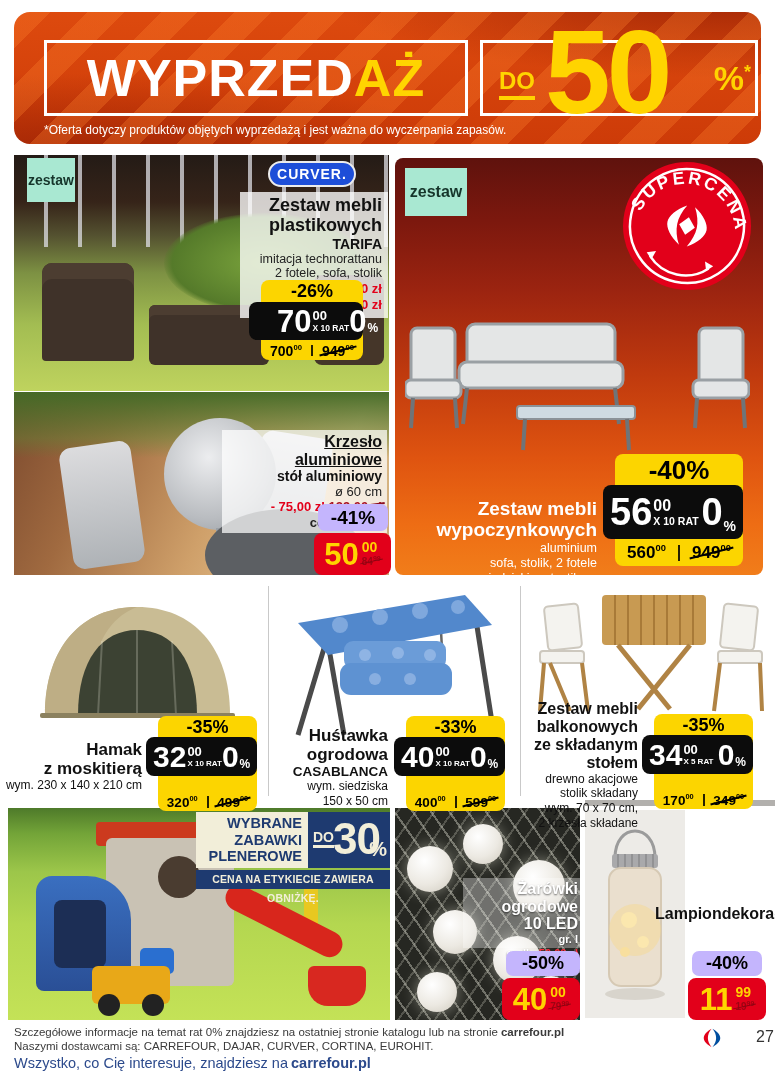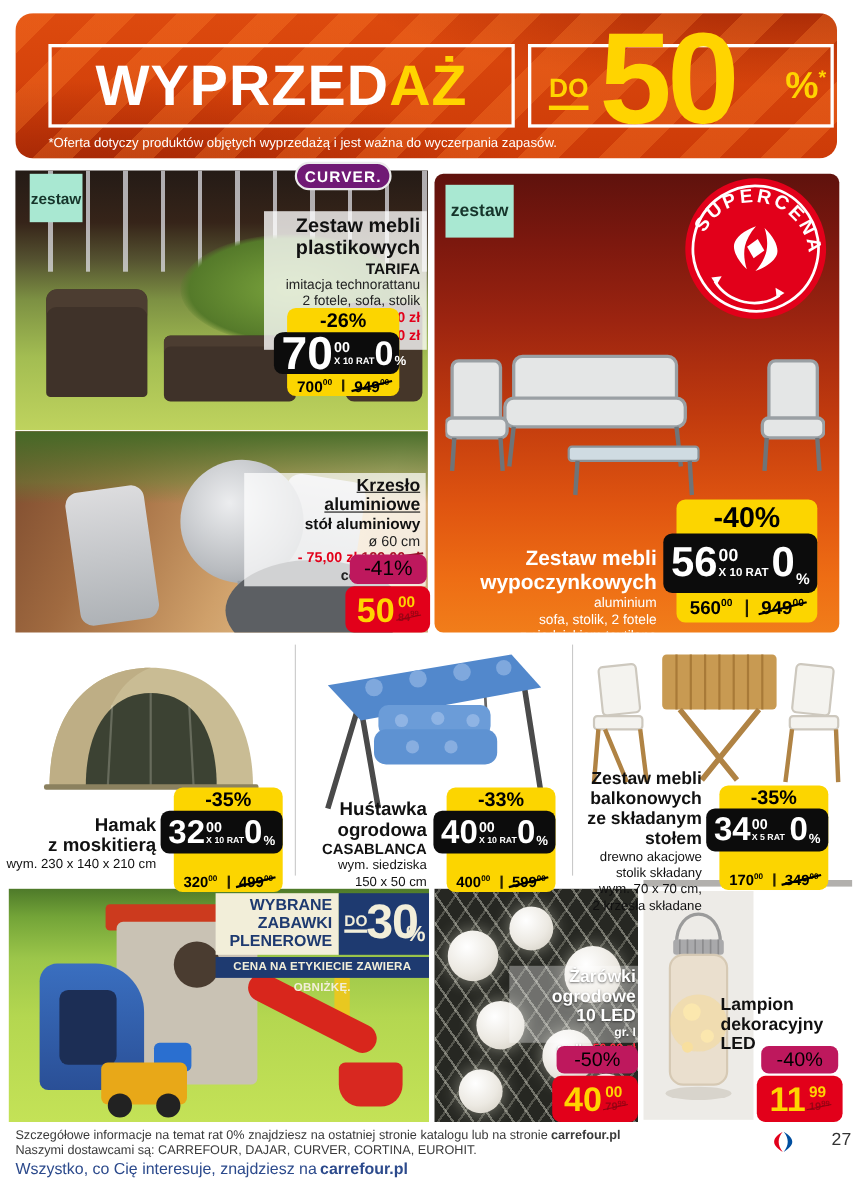--- a/index.html
+++ b/index.html
@@ -22,21 +22,21 @@
   .b-do { position:absolute; left:16px; top:24px; font-size:24px; font-weight:800; color:#ffd400; border-bottom:4px solid #ffd400; padding-bottom:1px; }
   .b-50 { position:absolute; left:62px; top:-30px; font-size:118px; font-weight:800; color:#ffd400; line-height:1; letter-spacing:-4px; }
   .b-pct { position:absolute; right:4px; top:16px; font-size:34px; font-weight:800; color:#ffd400; }
   .b-pct sup { font-size:18px; }
   .b-disclaimer { position:absolute; left:30px; bottom:7px; color:#fff; font-size:12px; }
 
   
   .tag { position:absolute; background:#a9e8d2; color:#16352b; font-weight:bold; display:flex; align-items:center; justify-content:center; z-index:6; }
   .tag1 { left:27px; top:158px; width:48px; height:44px; font-size:14px; }
   .tag2 { left:10px; top:10px; width:62px; height:48px; font-size:16px; }
-  .curver-logo { position:absolute; left:268px; top:147px; width:88px; height:26px; background:#701a75;
+  .curver-logo { position:absolute; left:268px; top:161px; width:88px; height:26px; background:#1d4ed8;
     border:2px solid #ececec; border-radius:13px; color:#fff; font-weight:800; font-size:14px; letter-spacing:1px;
     display:flex; align-items:center; justify-content:center; z-index:6; }
 
   
   .photo { position:absolute; overflow:hidden; }
   .photo1 { left:14px; top:155px; width:375px; height:236px;
     background:linear-gradient(180deg,#241b16 0%,#362419 20%,#545130 34%,#7d9143 50%,#a3bd52 72%,#bfd35e 100%); }
   .p1-rail { position:absolute; top:0; left:0; right:0; height:92px;
     background:repeating-linear-gradient(90deg, rgba(0,0,0,0) 0 30px, rgba(222,222,228,.75) 30px 34px); }
   .p1-bush { position:absolute; top:58px; left:150px; width:200px; height:100px; border-radius:50%;
@@ -68,21 +68,21 @@
   .i-red { color:#e2001a; }
   .i-strike { color:#a81325; position:relative; }
   .i-strike::after { content:""; position:absolute; left:-2px; right:-2px; top:45%; border-top:2px solid #8d1020; transform:rotate(-8deg); }
   .info-krzeslo { left:222px; top:430px; width:165px; background:rgba(255,255,255,.72); padding:3px 5px; }
   .info-krzeslo .i-name { font-size:16px;text-decoration:underline; }
   .ik-sub { font-size:14px; font-weight:800; color:#111; }
   .ik-desc { font-size:13px; color:#222;text-align:center; }
   .ik-note { font-size:13px; font-weight:700; color:#222; }
 
   
-  .ybadge { position:absolute; background:#be185d; color:#000; font-weight:400; display:flex; align-items:center; justify-content:center; border-radius:7px; z-index:7; }
+  .ybadge { position:absolute; background:#c4b5fd; color:#000; font-weight:700; display:flex; align-items:center; justify-content:center; border-radius:7px; z-index:7; }
   .yb-krzeslo { left:318px; top:504px; width:70px; height:27px; font-size:19px; }
   .yb-zar { left:506px; top:951px; width:74px; height:25px; font-size:18px; }
   .yb-lampion { left:692px; top:951px; width:70px; height:25px; font-size:18px; }
   .redbox { position:absolute; background:#e2001a; border-radius:8px; display:flex; align-items:center; justify-content:center; z-index:7; }
   .rb-krzeslo { left:314px; top:533px; width:77px; height:42px; }
   .rb-zar { left:502px; top:978px; width:78px; height:42px; }
   .rb-lampion { left:688px; top:978px; width:78px; height:42px; }
   .r-int { font-size:31px; font-weight:800; color:#ffd400; line-height:1; }
   .r-col { display:flex; flex-direction:column; margin-left:3px; }
   .r-dec { font-size:14px; font-weight:800; color:#ffd400; line-height:1; }
@@ -113,21 +113,21 @@
   .p-pct { font-weight:800; color:#fff; align-self:flex-end; padding-bottom:5px; margin-left:1px; }
   .pc-totals { position:absolute; left:12px; right:0; bottom:0; display:flex; align-items:center; justify-content:space-evenly; font-weight:800; color:#000; }
   .pc-totals sup { font-size:.55em; }
   .t-sep { width:2px; height:62%; background:#000; opacity:.85; }
   .t-old { position:relative; }
   .t-old::after { content:""; position:absolute; left:-3px; right:-3px; top:46%; border-top:2.5px solid #000; transform:rotate(-14deg); }
 
   .pc-lg { left:249px; top:280px; width:114px; height:80px; }
   .pc-lg .pc-badge { height:23px; font-size:18px; }
   .pc-lg .pc-black { top:22px; height:38px; }
-  .pc-lg .p-int { font-size:42px; } .pc-lg .p-dec { font-size:13px; } .pc-lg .p-rat { font-size:8.5px; }
+  .pc-lg .p-int { font-size:31px;margin-left:21px; } .pc-lg .p-dec { font-size:13px; } .pc-lg .p-rat { font-size:8.5px; }
   .pc-lg .p-zero { font-size:31px; } .pc-lg .p-pct { font-size:12px; }
   .pc-lg .pc-totals { height:19px; font-size:14px; }
 
   .pc-xl { left:208px; top:296px; width:140px; height:112px; }
   .pc-xl .pc-badge { height:33px; font-size:26px; }
   .pc-xl .pc-black { top:31px; height:54px; }
   .pc-xl .p-int { font-size:38px; } .pc-xl .p-dec { font-size:16px; } .pc-xl .p-rat { font-size:10.5px; }
   .pc-xl .p-zero { font-size:38px; } .pc-xl .p-pct { font-size:14px; }
   .pc-xl .pc-totals { height:26px; font-size:17px; }
 
@@ -201,21 +201,21 @@
     text-align:right; color:#fff; z-index:5; text-shadow:0 1px 2px rgba(0,0,0,.55); }
   .info-zar > div { white-space:nowrap; }
   .iz-name { font-size:16px; font-weight:800; line-height:1.1; }
   .iz-small { font-size:11px; font-weight:700; line-height:1.25; }
   .iz-red { color:#ff2a3c; }
   .iz-old { color:#ff2a3c; position:relative; }
   .iz-old::after { content:""; position:absolute; left:-2px; right:-2px; top:45%; border-top:1.5px solid #ff2a3c; transform:rotate(-6deg); }
 
   .gray-bar { position:absolute; left:585px; top:800px; width:190px; height:6px; background:#b2b0ad; }
   .photo9 { left:585px; top:810px; width:100px; height:208px; background:#edebe7; }
-  .info-lampion { position:absolute; left:655px; top:905px; width:110px; display:flex; flex-direction:column; align-items:flex-start;
+  .info-lampion { position:absolute; left:655px; top:905px; width:110px; display:flex; flex-direction:row; align-items:flex-start;
     text-align:right; color:#111; z-index:5; }
   .info-lampion > div { white-space:nowrap; }
   .il-name { font-size:16px; font-weight:800; line-height:1.14; }
 
   
   .footer-line { position:absolute; left:14px; color:#3a3a3a; font-size:11.5px; }
   #f1 { top:1026px; } #f2 { top:1040px; }
   #f3 { top:1055px; font-size:14.5px; color:#2c4a8c; }
   .f-bold { font-weight:800; margin-left:3px; }
   .cf-logo { position:absolute; left:700px; top:1027px; width:24px; height:22px; }

